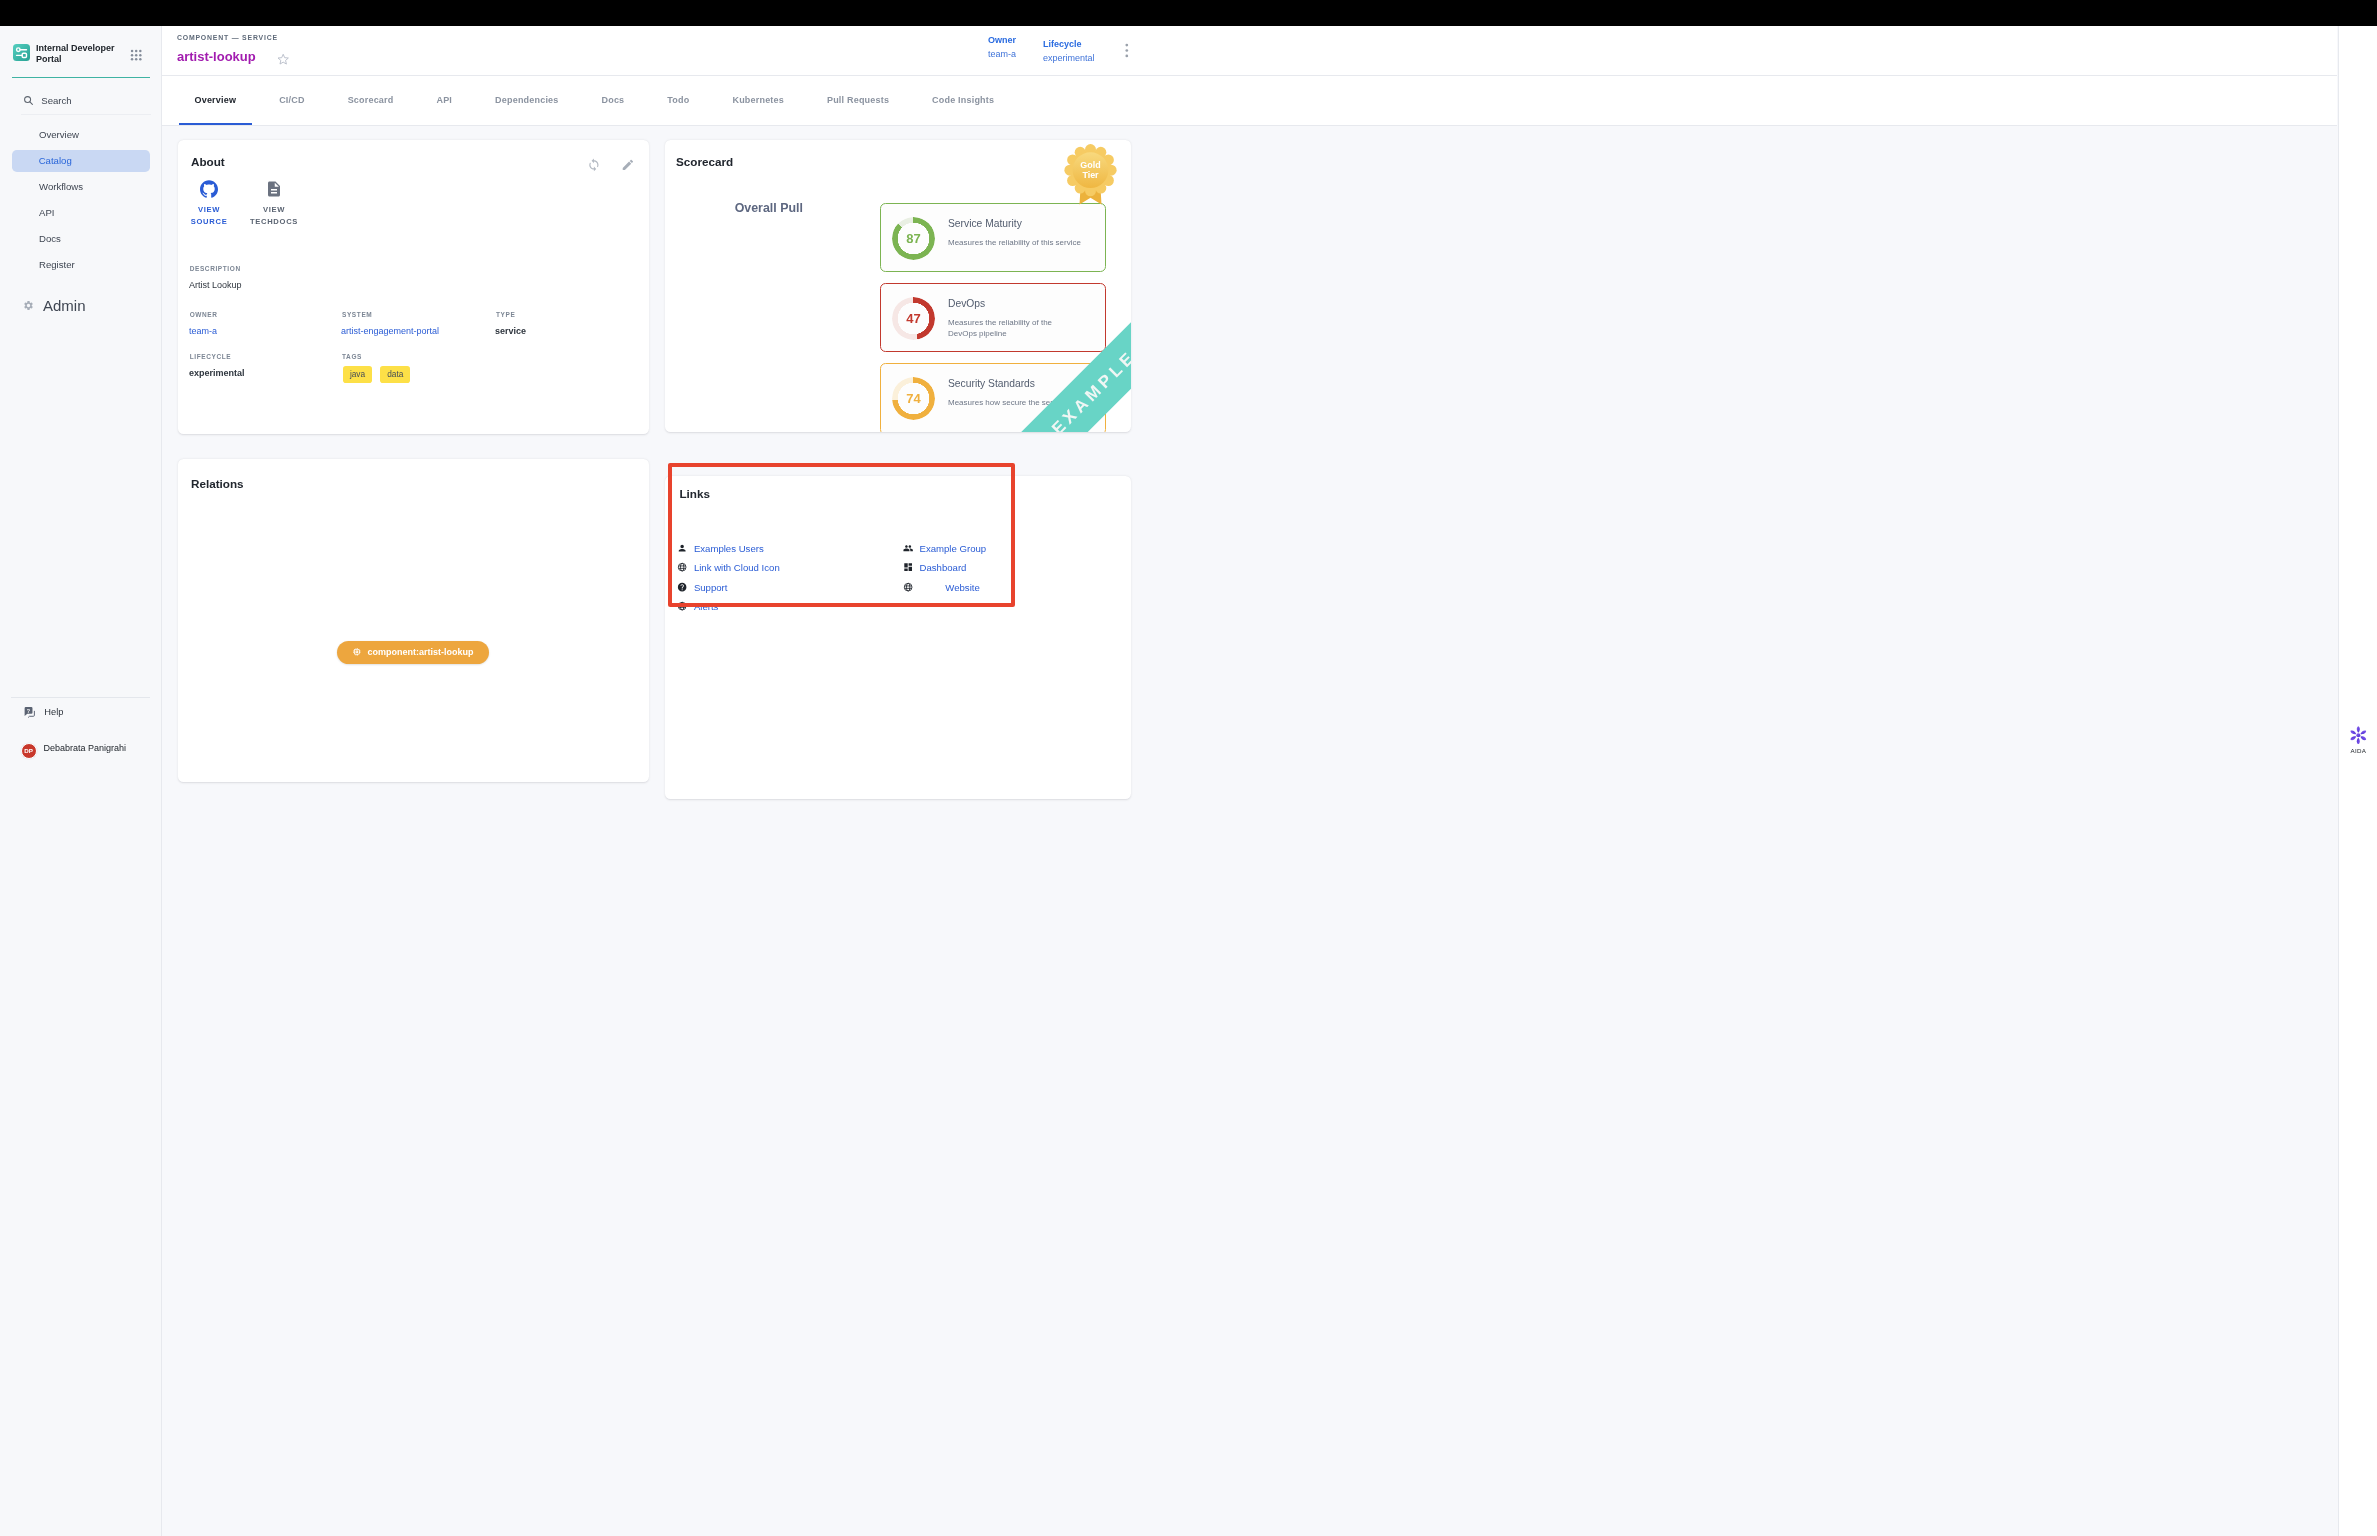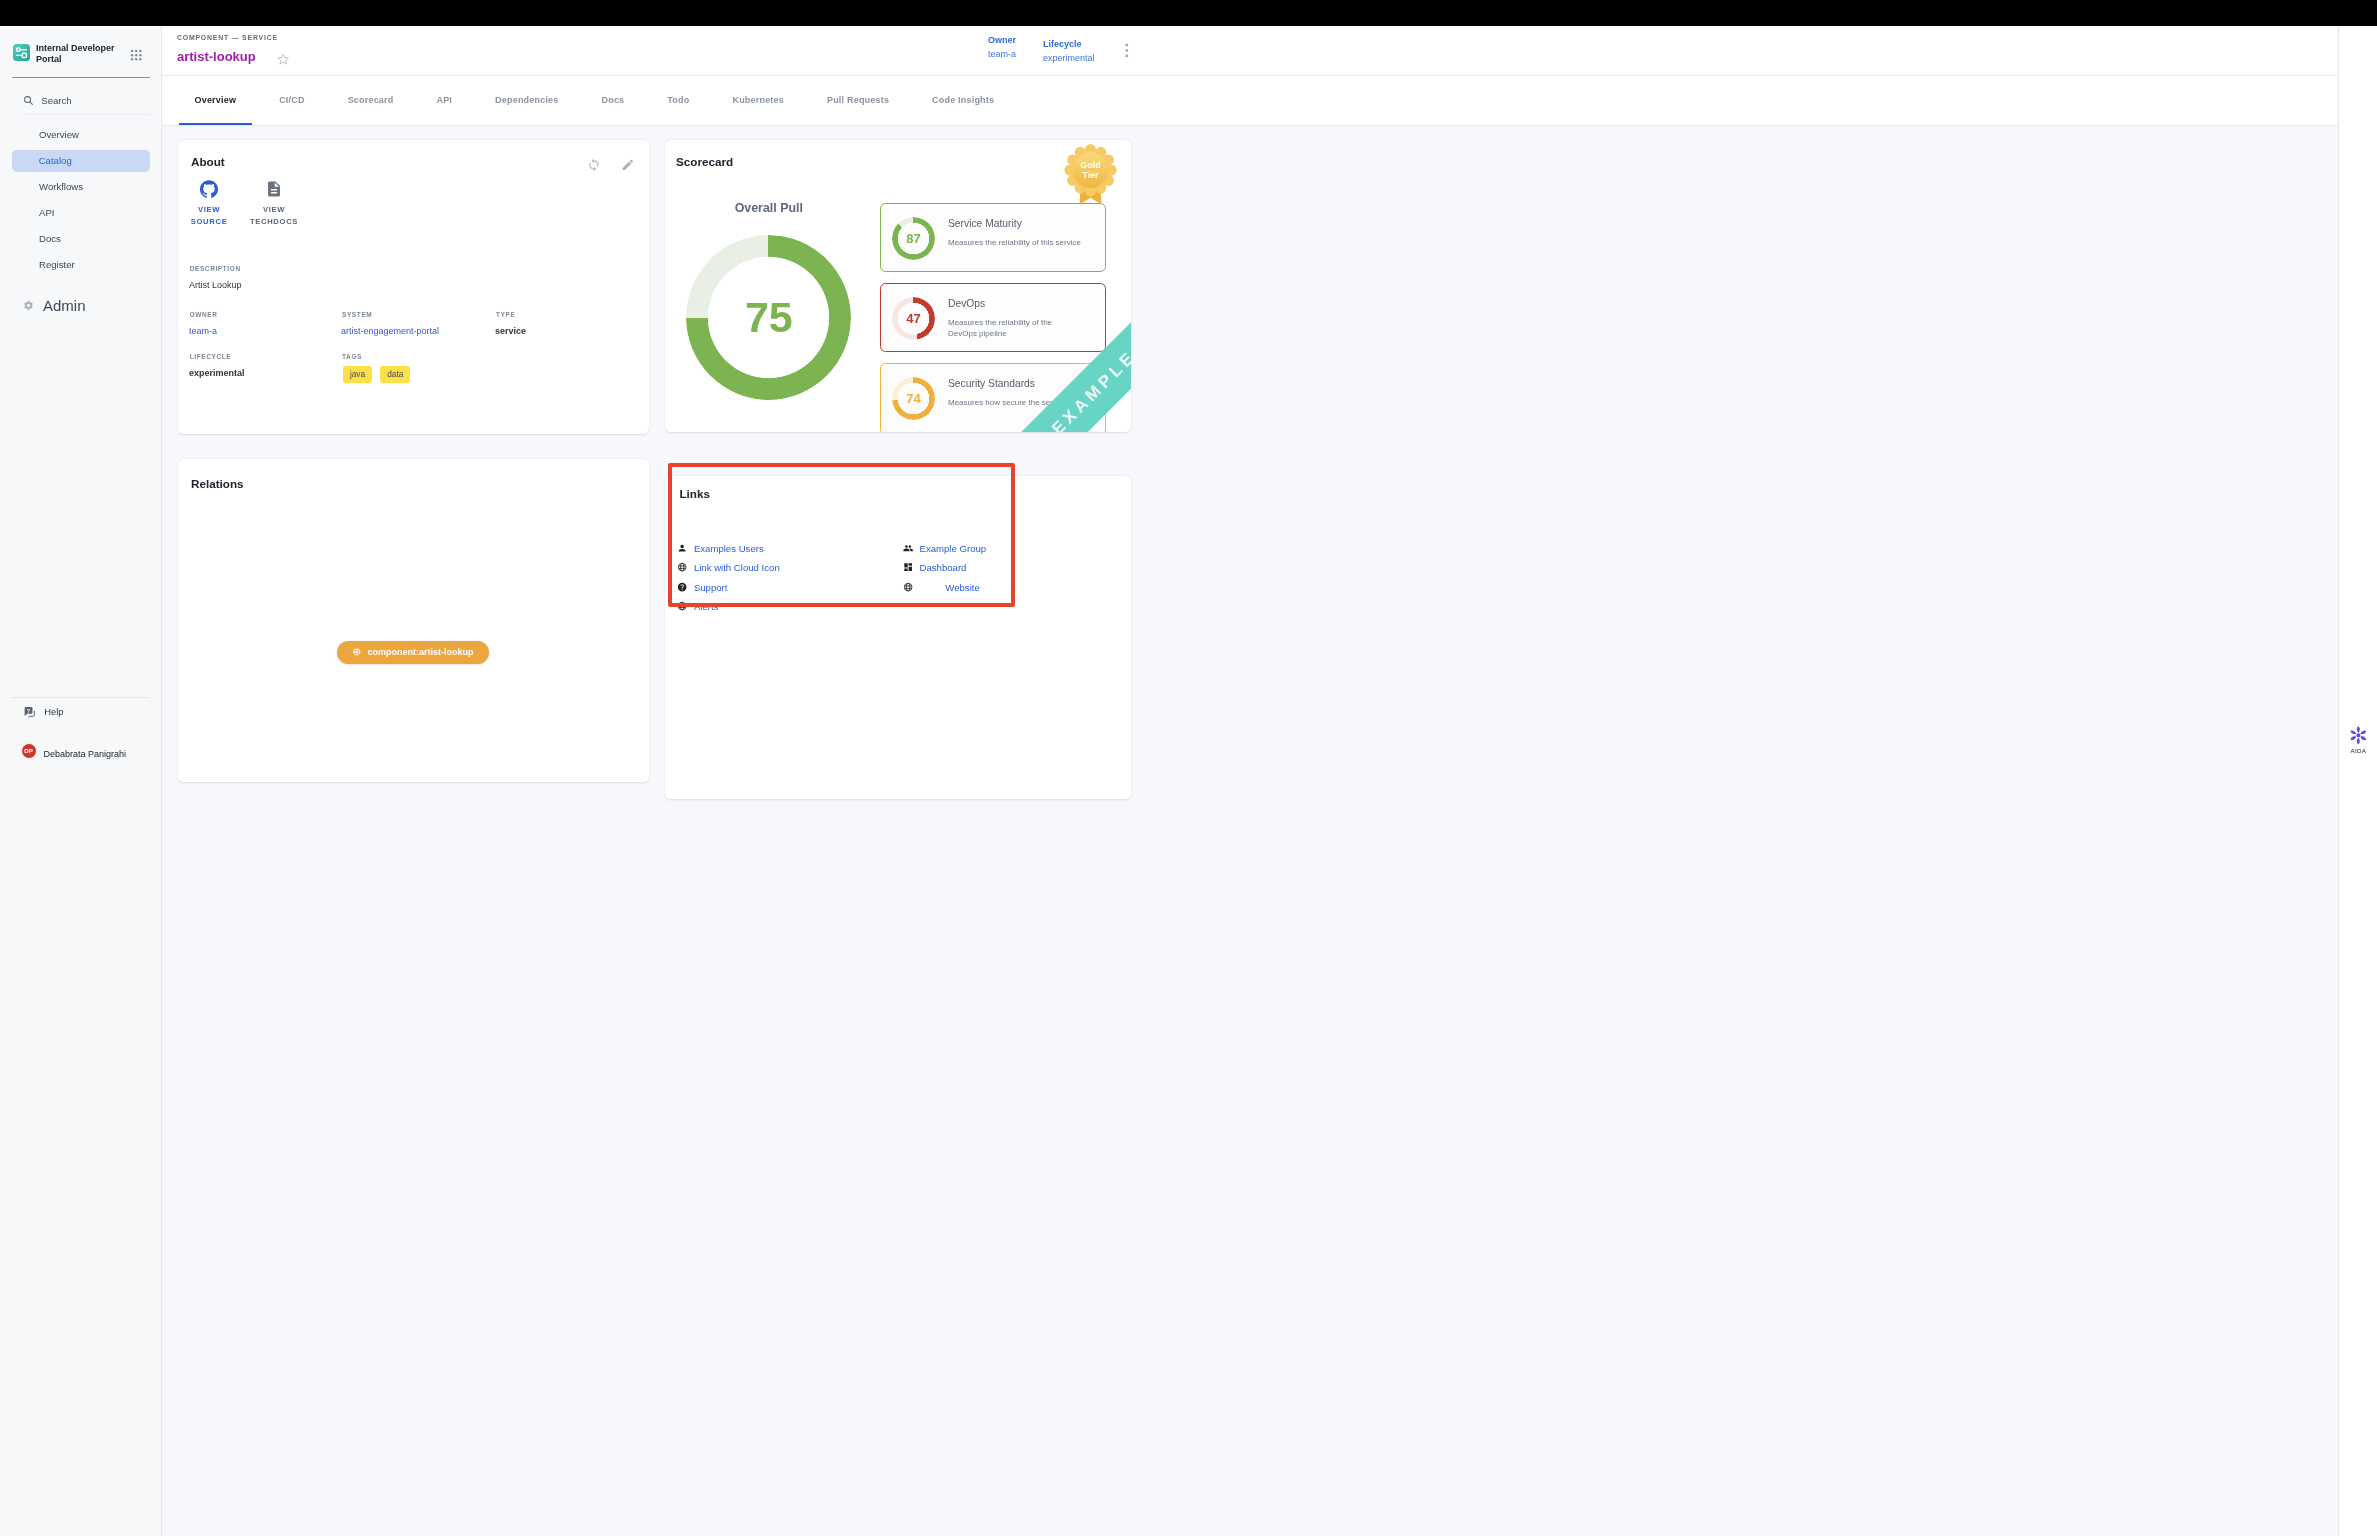--- a/index.html
+++ b/index.html
@@ -24,21 +24,21 @@
               font-size:9.6px; color:#3f4652; cursor:pointer; }
   .nav-item.sel { background:#c9d8f3; border-radius:4.8px; margin:0 11.7px; padding-left:27px;
                   color:#2a66d9; font-weight:500; height:22px; margin-top:2.1px; margin-bottom:2.1px; }
   .admin-row { position:absolute; left:23px; top:271px; display:flex; align-items:center; gap:9px;
                font-size:15px; color:#3f4652; }
   .admin-row svg { width:11px; height:11px; }
   .side-divider { position:absolute; left:11px; right:11px; top:671px; height:0.7px; background:#e4e7ec; }
   .help-row { position:absolute; left:23px; top:680px; display:flex; align-items:center; gap:8.3px;
               font-size:9.3px; color:#2c323b; }
   .help-row svg { width:13px; height:13px; }
-  .user-row { position:absolute; left:20.6px; top:717px; display:flex; align-items:flex-end; gap:6.9px; }
+  .user-row { position:absolute; left:20.6px; top:717px; display:flex; align-items:flex-start; gap:6.9px; }
   .avatar { width:16px; height:16px; border-radius:50%; background:#c8382b; color:#fff;
             font-size:6.2px; font-weight:bold; display:flex; align-items:center; justify-content:center;
             border:1.4px solid #fff; box-shadow:0 0 0 0.7px #eceef2; }
   .user-name { font-size:9px; color:#20252b; }
 
   
   .rightstrip { position:absolute; right:0; top:25.5px; width:39px; bottom:0; background:#fff;
                 border-left:0.7px solid #e7e9ee; }
   .aida { position:absolute; left:8.3px; top:700px; width:22px; text-align:center; }
   .aida svg { width:18.6px; height:18.6px; }
@@ -339,24 +339,20 @@
             <circle cx="14" cy="23" r="8"></circle>
             <circle cx="25" cy="12" r="8"></circle>
           <circle cx="40" cy="38" r="30"></circle>
         </g>
         <circle cx="40" cy="38" r="26" fill="url(#gb)"></circle>
         <text x="40" y="35" text-anchor="middle" font-size="13" font-weight="bold" fill="#fff">Gold</text>
         <text x="40" y="50" text-anchor="middle" font-size="13" font-weight="bold" fill="#fff">Tier</text>
       </svg>
 
       <div class="overall-label">Overall Pull</div>
-      <div class="gaugebox">
-        <div class="ring" style="background: conic-gradient(rgb(124, 180, 82) 0deg, rgb(124, 180, 82) 75%, rgb(233, 239, 227) 75%, rgb(233, 239, 227) 100%);"></div>
-        <div class="gauge-num" style="color: rgb(124, 180, 82);">75</div>
-      </div>
 
       <div class="metric" style="top: 63px; border-color: rgb(124, 180, 82);">
         <div class="mringbox">
           <div class="ring" style="background: conic-gradient(rgb(124, 180, 82) 0deg, rgb(124, 180, 82) 87%, rgb(233, 239, 227) 87%, rgb(233, 239, 227) 100%);"></div>
           <div class="mnum" style="color: rgb(124, 180, 82);">87</div>
         </div>
         <div class="mtitle">Service Maturity</div>
         <div class="mdesc">Measures the reliability of this service</div>
       </div>
 

